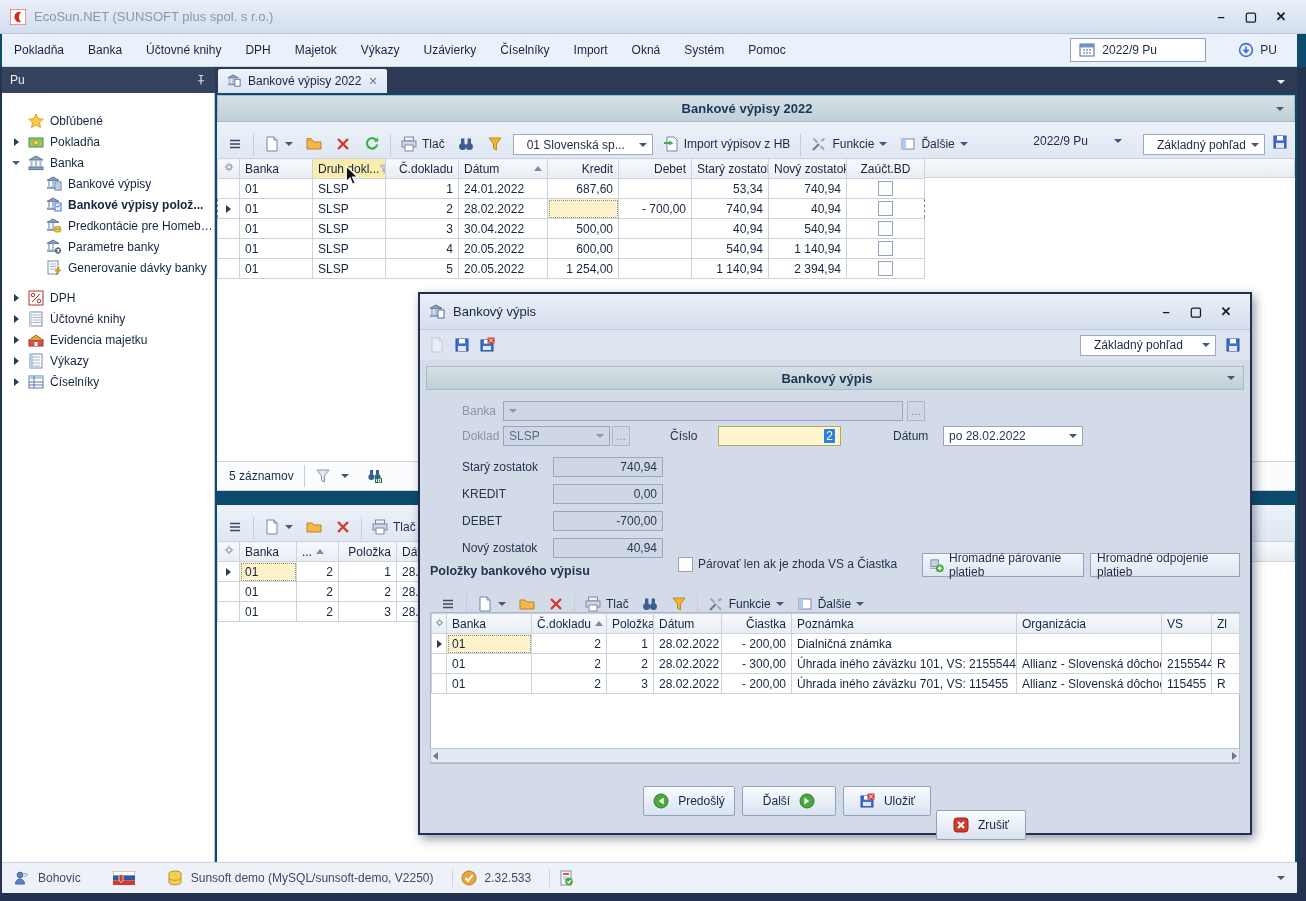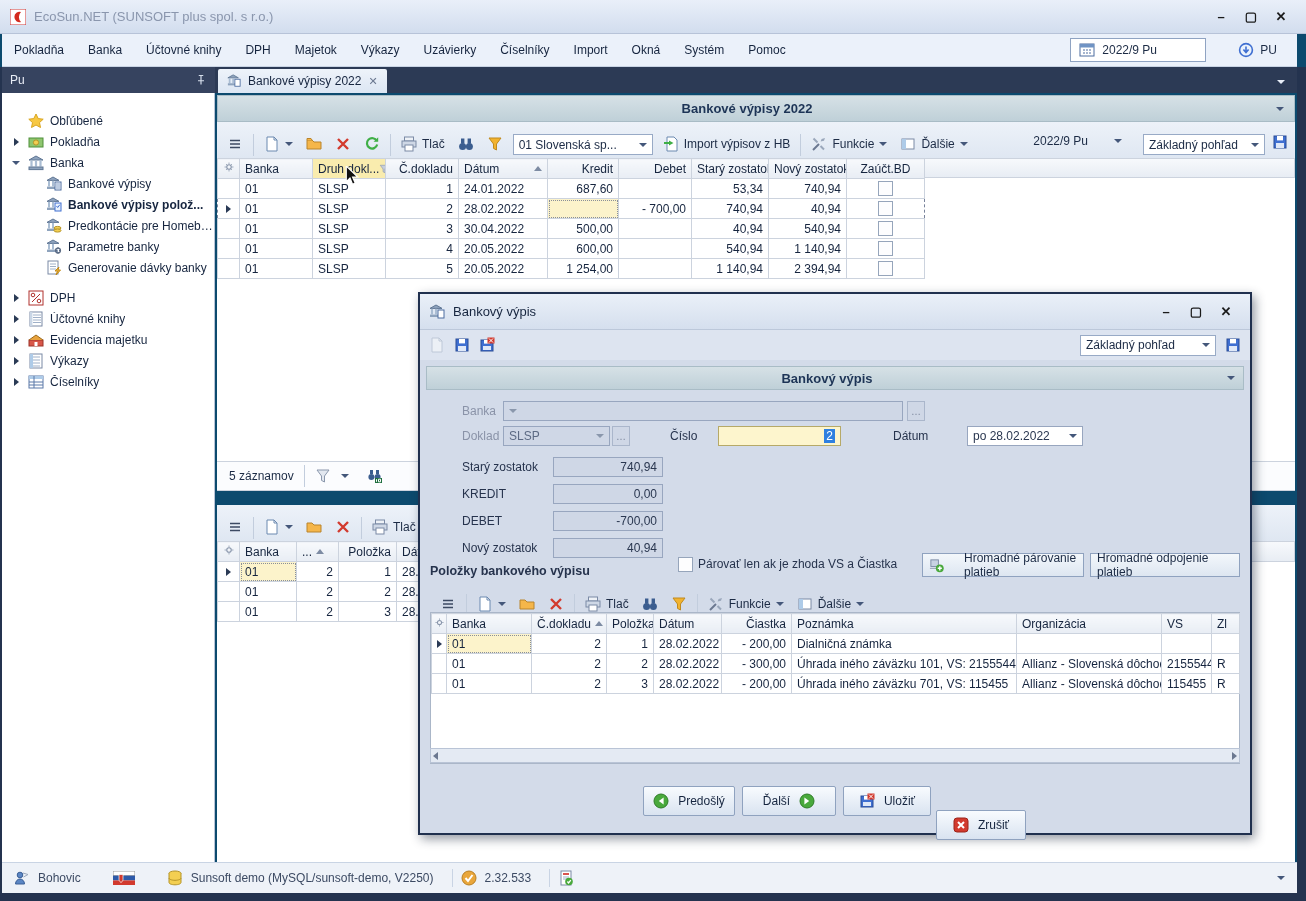--- a/index.html
+++ b/index.html
@@ -37,21 +37,21 @@
   
   .tabstrip{top:67px;left:215px;width:1082px;height:26px;background:#2c3a55;display:flex;align-items:flex-end;}
   .tab{background:linear-gradient(#eef3fa,#dce6f3);height:24px;margin-left:3px;display:flex;align-items:center;gap:7px;
        padding:0 9px;border-radius:2px 2px 0 0;color:#16253f;}
   .caption{background:linear-gradient(#d6e1e6,#bfd0d8);border:1px solid #a9bcc6;display:flex;align-items:center;
            font-weight:bold;font-size:13px;color:#1d3456;box-sizing:border-box;}
   .toolbar{background:linear-gradient(#edf2f9,#dfe7f2);display:flex;align-items:flex-start;gap:7px;padding:12px 7px;box-sizing:border-box;}
   .tb-sep{width:1px;height:22px;background:#c2cddd;}
   .tb-btn{display:flex;align-items:center;gap:5px;padding:2px 3px;border-radius:2px;}
   .combo{background:#fff;border:1px solid #98aac6;height:21px;display:flex;align-items:center;gap:6px;padding:0 5px;box-sizing:border-box;}
-  .combo .txt{flex:1;overflow:hidden;white-space:nowrap;}
+  .combo .txt{flex:1;overflow:hidden;white-space:nowrap;margin-left:8px;}
   
   table.grid{border-collapse:collapse;background:#fff;table-layout:fixed;}
   .grid th,.grid td{border:1px solid #ccd3de;height:20px;padding:0 5px;font-weight:normal;font-size:12px;
         text-align:left;white-space:nowrap;overflow:hidden;box-sizing:border-box;color:#16253f;}
   .grid th{background:linear-gradient(#f7f9fc,#e8edf4);}
   .grid .num{text-align:right;}
   .hdr-band{background:linear-gradient(#f7f9fc,#e8edf4);border:1px solid #ccd3de;box-sizing:border-box;}
   .cb{width:13px;height:13px;border:1px solid #96a5bb;background:#fdfdfe;margin:0 auto;}
   .cell-focus{background:#fcf3cb;outline:1px dotted #8a8f98;outline-offset:-2px;}
   .hdr-y{background:#f9ecae !important;}
@@ -69,21 +69,21 @@
   .fld.numr{justify-content:flex-end;}
   .fld.white{background:#fff;}
   .fld.yellow{background:#fdf5cd;border-color:#b6a968;justify-content:flex-end;}
   .sel{background:#2f80e0;color:#fff;padding:0 2px;}
   .flbl{color:#8a93a8;}
   .dlbl{color:#26334d;}
   .ell{width:18px;height:20px;border:1px solid #aab6cb;background:#cfd7e6;color:#7b869c;
        display:flex;align-items:center;justify-content:center;font-size:10px;box-sizing:border-box;}
   .btn{border:1px solid #8fa2bf;background:linear-gradient(#f8fbfe,#d9e3f0);display:flex;align-items:center;
        justify-content:center;gap:9px;border-radius:2px;box-sizing:border-box;color:#16253f;}
-  .hbtn{border:1px solid #8fa2bf;background:linear-gradient(#f3f7fb,#dde6f1);display:flex;align-items:center;gap:20px;
+  .hbtn{border:1px solid #8fa2bf;background:linear-gradient(#f3f7fb,#dde6f1);display:flex;align-items:center;gap:5px;
         padding:0 6px;height:24px;box-sizing:border-box;}
   
   .statusbar{top:862px;left:2px;width:1295px;height:31px;background:#eef2f8;border-top:1px solid #c9d4e4;
              display:flex;align-items:center;gap:8px;padding:0 12px;box-sizing:border-box;color:#3c4a63;}
   .sb-sep{width:1px;height:18px;background:#c9d4e4;}
   .scrolltrack{background:#e4eaf3;border:1px solid #b9c4d6;display:flex;align-items:center;justify-content:space-between;padding:0 2px;box-sizing:border-box;}
 </style>
 </head>
 <body>
 
@@ -796,21 +796,21 @@
       <span style="flex:1;color:#5c6a84">SLSP</span>
       <span class="tri-d" style="border-top-color:#8a97ac"></span>
     </div>
     <div class="r ell" style="top:132px;left:192px">…</div>
 
     <span class="r dlbl" style="top:135px;left:250px">Číslo</span>
     <div class="r fld yellow" style="top:132px;left:298px;width:123px;">
       <span class="sel">2</span>
     </div>
     <span class="r dlbl" style="top:135px;left:473px">Dátum</span>
-    <div class="r fld white" style="top:132px;left:523px;width:116px;margin-left:24px;">
+    <div class="r fld white" style="top:132px;left:523px;width:140px;">
       <span style="flex:1">po 28.02.2022</span>
       <span class="tri-d"></span>
     </div>
 
     <span class="r dlbl" style="top:166px;left:42px">Starý zostatok</span>
     <div class="r fld numr" style="top:163px;left:133px;width:110px;">
         <span>740,94</span>
       </div>
     <span class="r dlbl" style="top:193px;left:42px">KREDIT</span>
     <div class="r fld numr" style="top:190px;left:133px;width:110px;">

